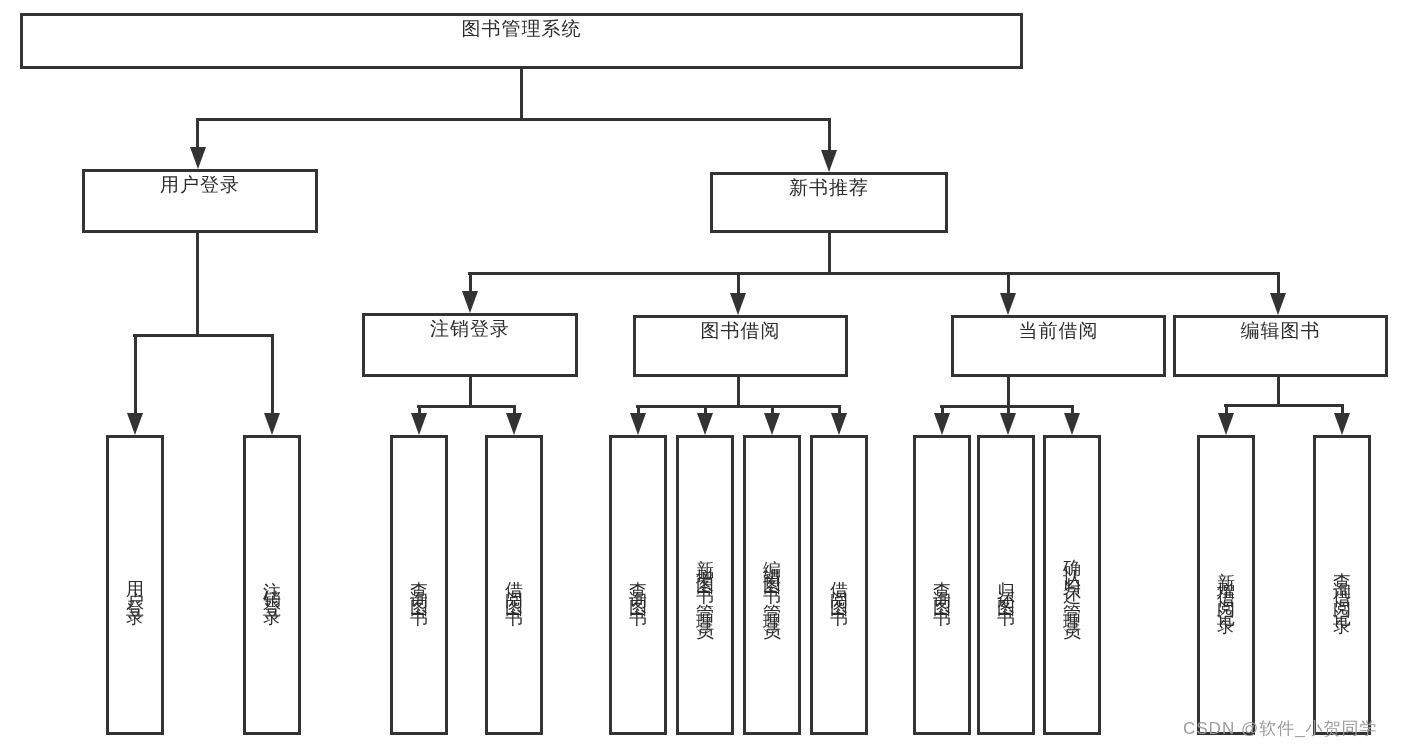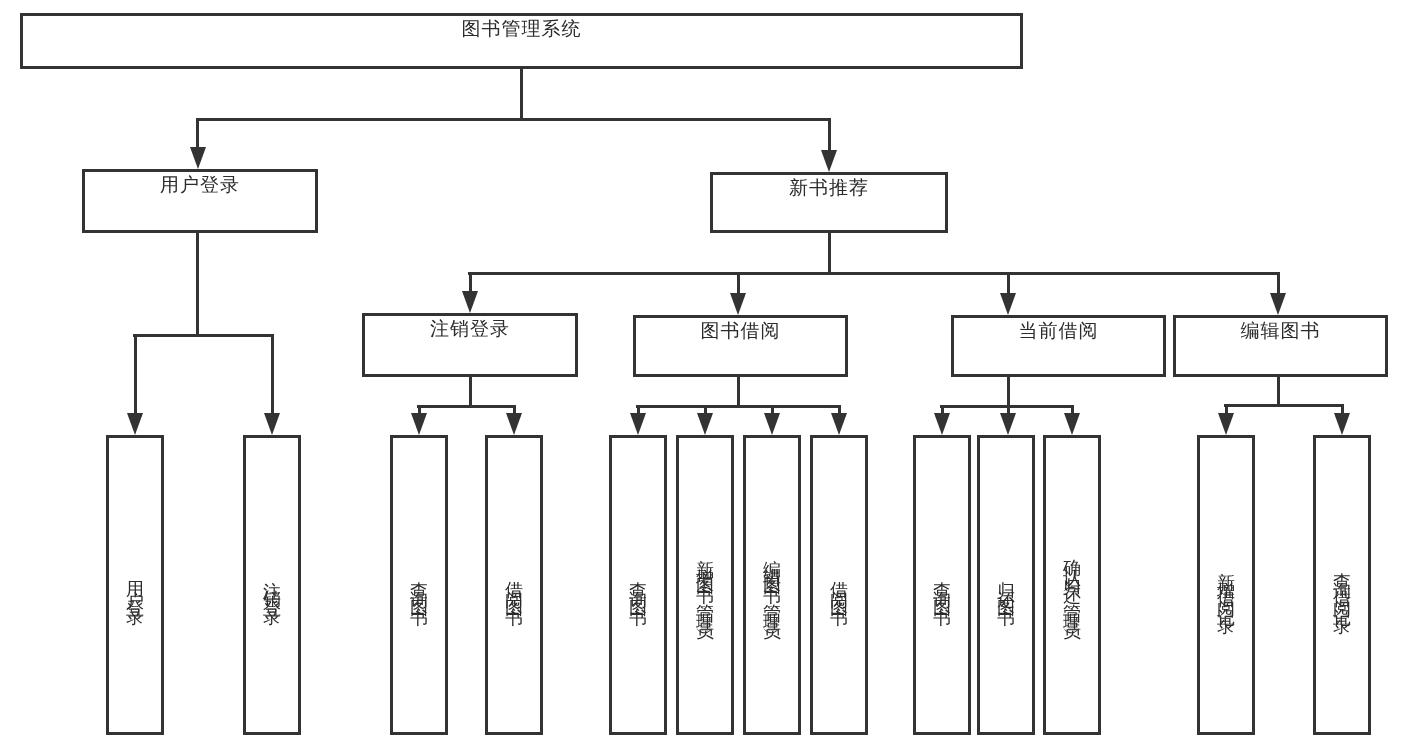--- a/index.html
+++ b/index.html
@@ -174,14 +174,15 @@
     <span>确认归还（管理员）</span>
   </div>
 
   <div class="box-v" style="left:1197px;top:435px;width:52px;height:294px;">
     <span>新增借阅记录</span>
   </div>
   <div class="box-v" style="left:1313px;top:435px;width:52px;height:294px;">
     <span>查询借阅记录</span>
   </div>
 
+  <div class="watermark">CSDN @软件_小贺同学</div>
 
 </div>
 
 </body></html>

